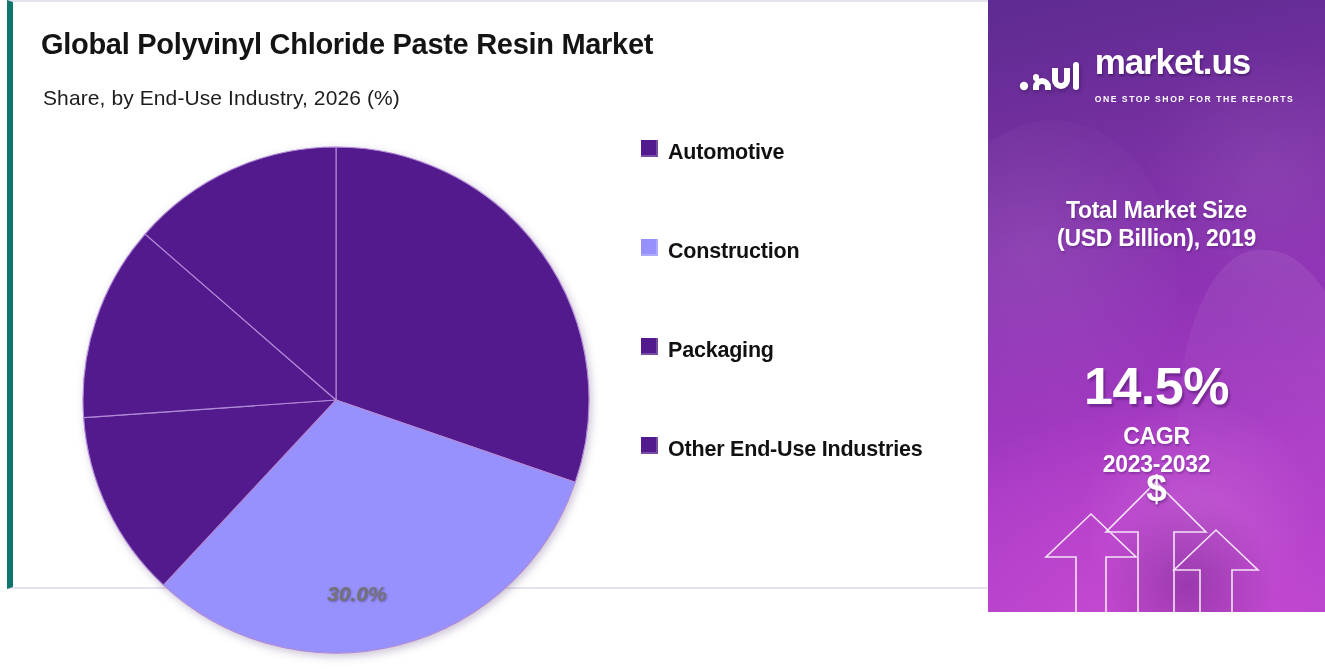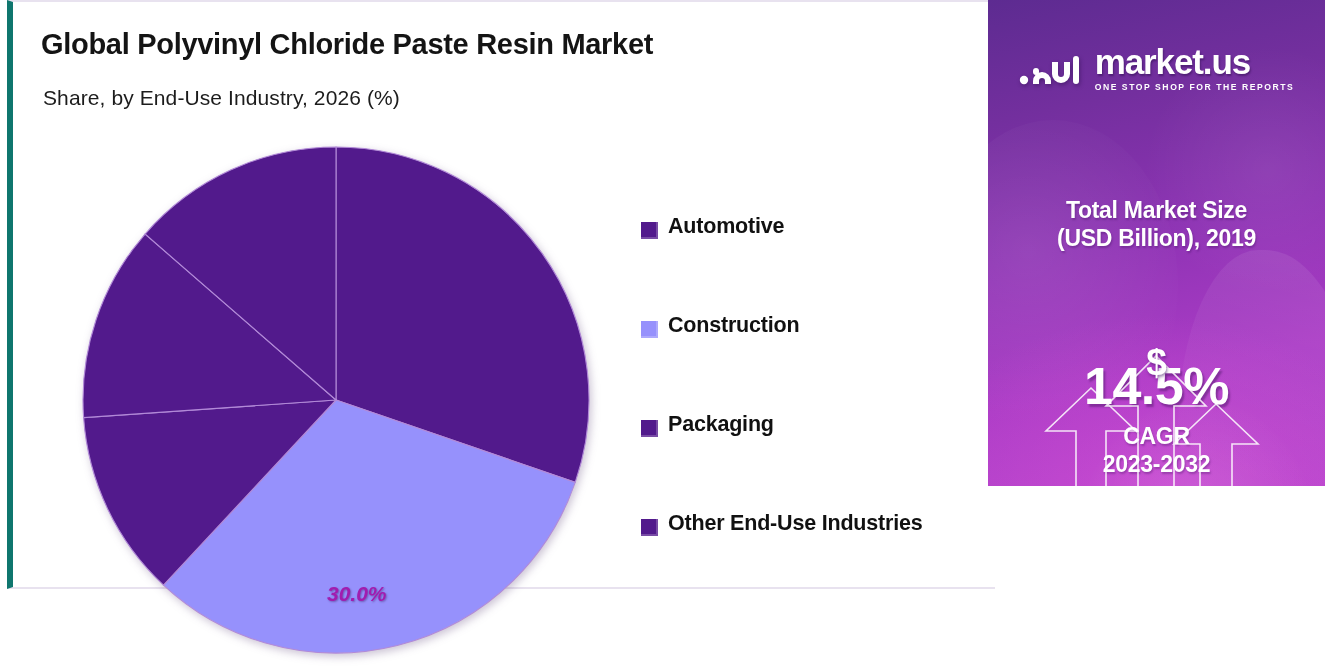--- a/index.html
+++ b/index.html
@@ -71,35 +71,35 @@
   }
   .pie-slice { stroke: #b28ad8; stroke-width: 1.1; }
 
   #pie-label {
     position: absolute;
     left: 246px;
     top: 438px;
     font-size: 21px;
     font-weight: bold;
     font-style: italic;
-    color: #a21caf;
+    color: #737373;
     text-shadow: 1px 1px 2px rgba(60,30,100,0.45);
     white-space: nowrap;
   }
 
   
   #legend {
     position: absolute;
     left: 628px;
     top: 138px;
     width: 350px;
   }
   .legend-item {
     display: flex;
-    align-items: flex-end;
+    align-items: flex-start;
     height: 99px;
   }
   .legend-swatch {
     width: 17px;
     height: 17px;
     flex: 0 0 17px;
     margin-right: 10px;
     box-shadow: inset -2px -2px 0 rgba(255,255,255,0.22);
   }
   .legend-label {
@@ -109,21 +109,21 @@
     letter-spacing: -0.2px;
     white-space: nowrap;
   }
 
   
   #brand-panel {
     position: absolute;
     left: 988px;
     top: 0;
     width: 337px;
-    height: 486px;
+    height: 612px;
     overflow: hidden;
     background:
       radial-gradient(ellipse 120% 60% at 50% 102%, rgba(214,80,214,0.55) 0%, rgba(214,80,214,0) 62%),
       linear-gradient(168deg, #5d2b91 0%, #732f9e 22%, #8e33b4 48%, #ab3cc6 74%, #b845cd 100%);
   }
   
   .tex {
     position: absolute;
     border-radius: 50%;
     pointer-events: none;
@@ -152,21 +152,21 @@
   #logo-text-block { display: flex; flex-direction: column; align-items: flex-start; }
   #logo-wordmark {
     font-size: 35px;
     font-weight: bold;
     color: #ffffff;
     letter-spacing: -1.1px;
     line-height: 1;
     text-shadow: 1px 2px 2px rgba(40,10,70,0.45);
   }
   #logo-tagline {
-    margin-top: 4px;
+    margin-top: 16px;
     font-size: 8.6px;
     font-weight: bold;
     color: #ffffff;
     letter-spacing: 1.55px;
     line-height: 1;
     white-space: nowrap;
   }
 
   .stat-block { position: absolute; left: 0; right: 0; text-align: center; }
   .stat-value {

